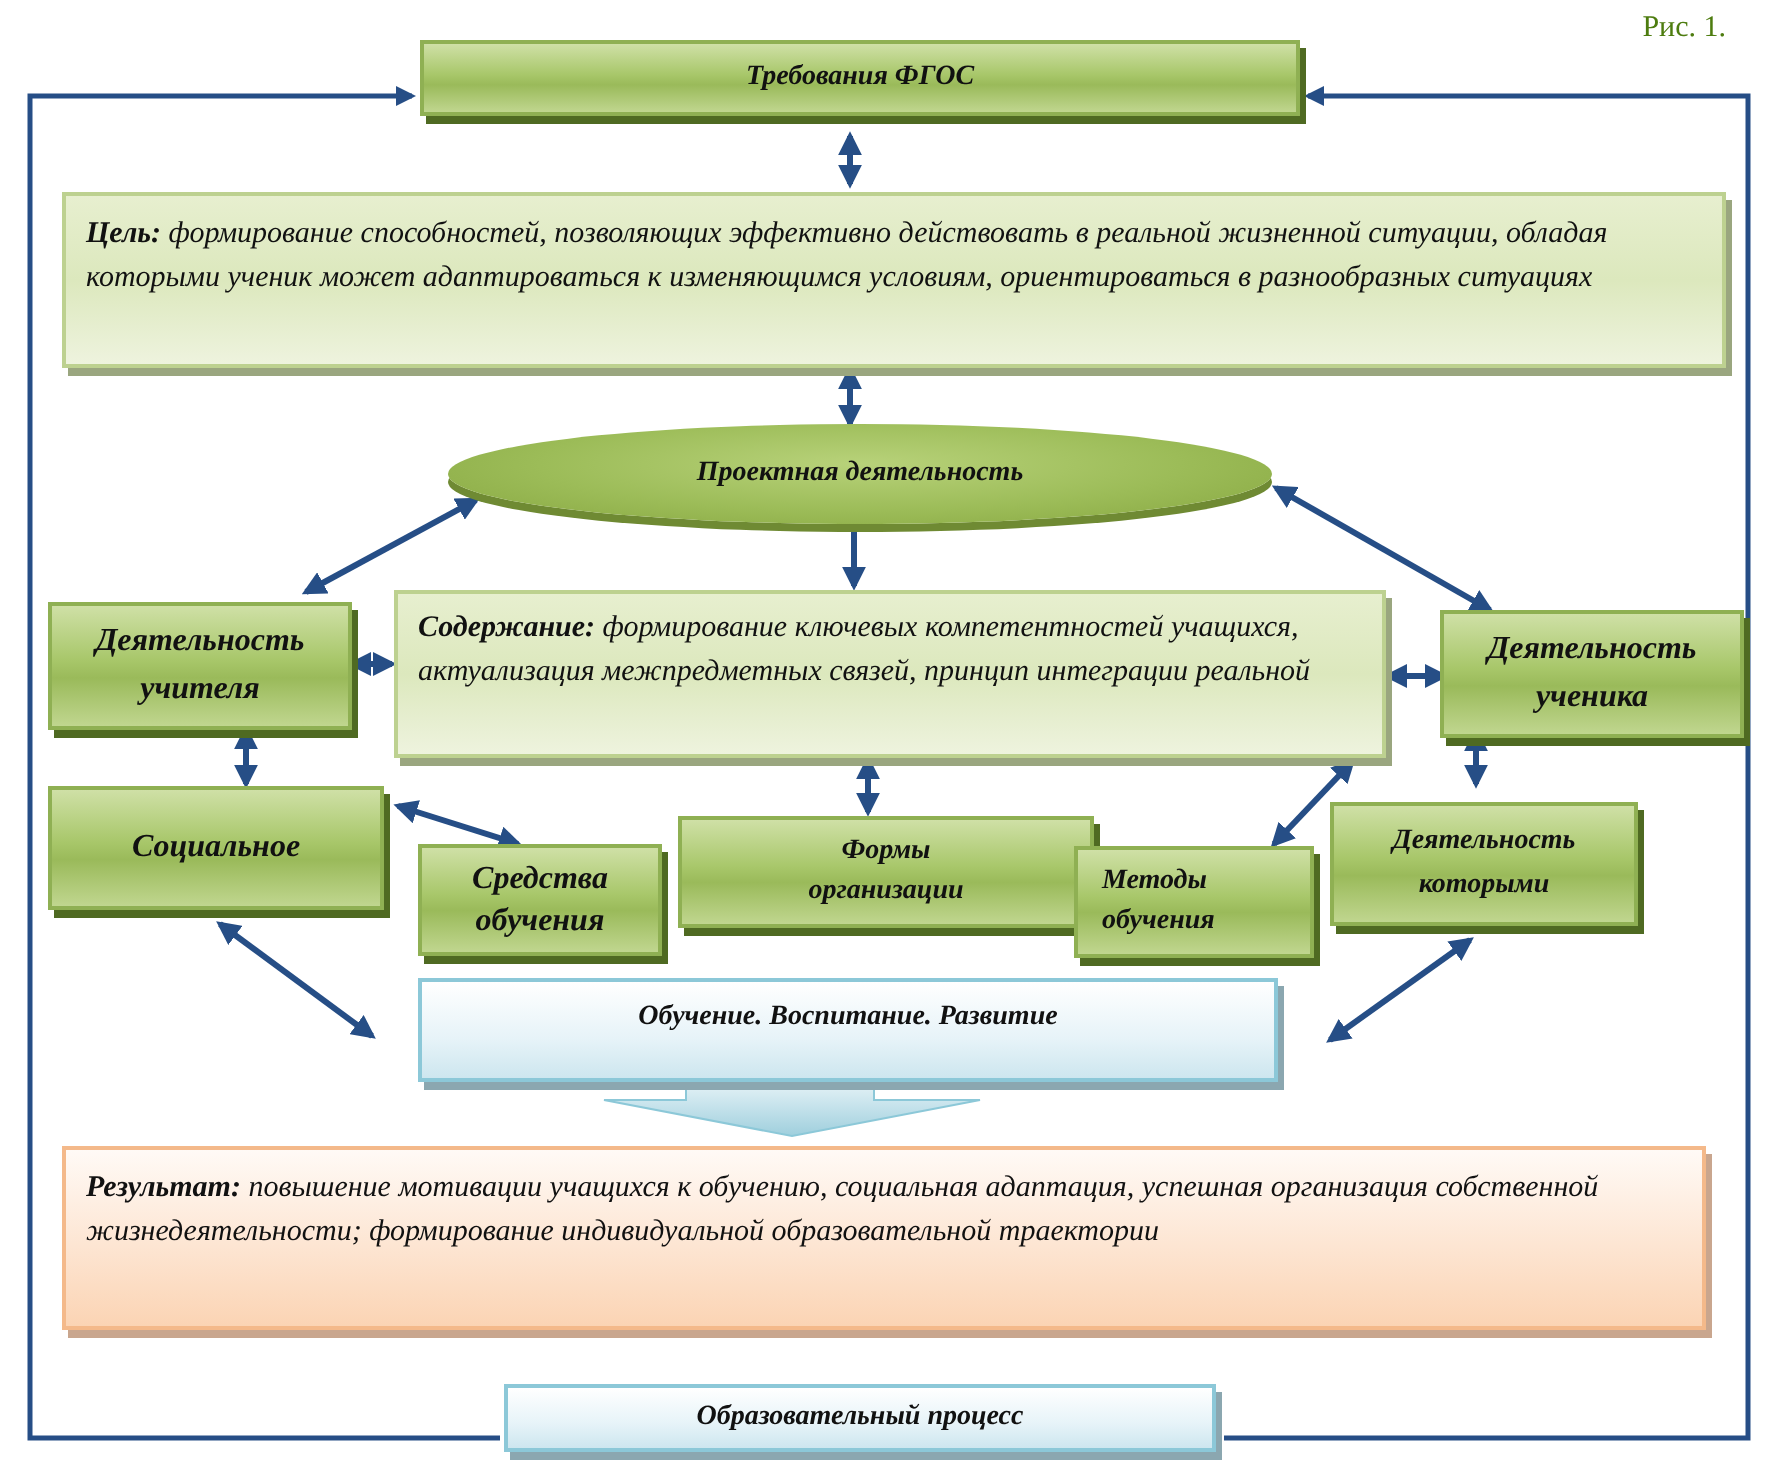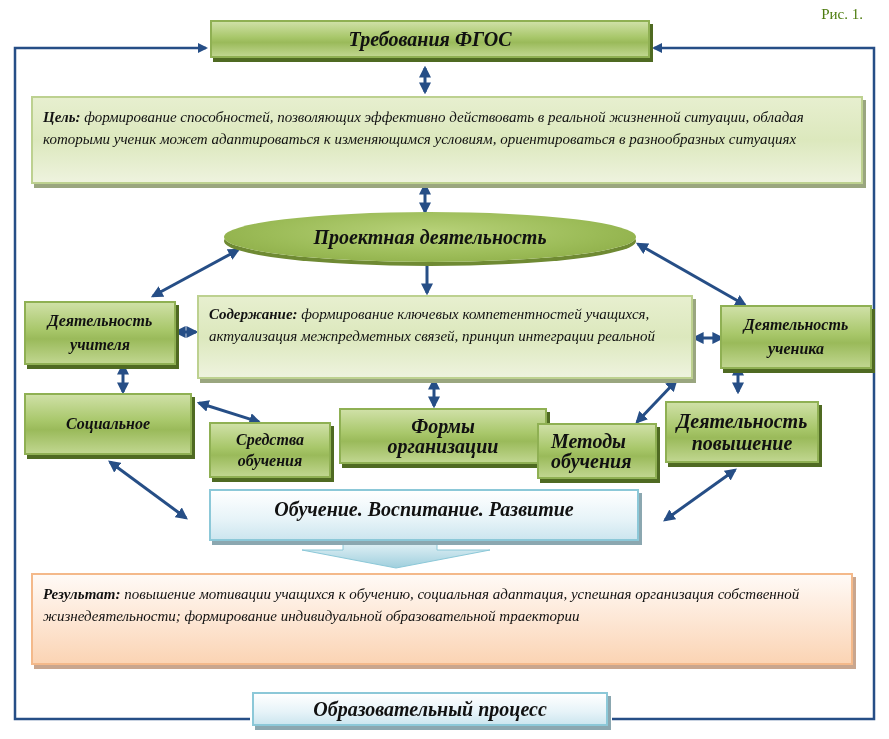--- a/index.html
+++ b/index.html
@@ -14,21 +14,21 @@
                  border: 2px solid #bdd190; box-shadow: 3px 4px 0 #9aa67f; }
   .blue-light { background: linear-gradient(180deg, #ffffff 0%, #e6f3f8 60%, #cde6ef 100%);
                 border: 2px solid #8cc8d8; box-shadow: 3px 4px 0 #8ba7b0; }
   .peach { background: linear-gradient(180deg, #fffaf6 0%, #fde5d2 55%, #fbd4b4 100%);
            border: 2px solid #f4b98a; box-shadow: 3px 4px 0 #c9a68e; }
 
   .center-text { display: flex; align-items: center; justify-content: center; text-align: center;
                  font-style: italic; font-weight: bold; color: #111; }
   .box-text { font-style: italic; color: #111; font-size: 15px; line-height: 22px; padding: 6px 10px; }
   .box-text b { font-style: italic; }
-  .title-sm { font-size: 20px; line-height: 22px; }
+  .title-sm { font-size: 14px; line-height: 22px; }
   .title-md { font-size: 16px; line-height: 24px; }
 
   .ellipse { border-radius: 50%;
              background: radial-gradient(ellipse at 50% 40%, #b8d27a 0%, #9cbc58 55%, #86a63f 100%);
              box-shadow: 0 4px 0 #6f8a33; }
 
   svg.arrows { position: absolute; left: 0; top: 0; }
 </style>
 </head>
 <body>
@@ -112,21 +112,21 @@
   <span>организации</span>
 </div>
 
 <div class="abs green center-text title-sm" style="left:537px;top:423px;width:120px;height:56px;flex-direction:column;align-items:flex-start;padding-left:12px;line-height:20px;">
   <span>Методы</span>
   <span>обучения</span>
 </div>
 
 <div class="abs green center-text title-sm" style="left:665px;top:401px;width:154px;height:62px;flex-direction:column;">
   <span>Деятельность</span>
-  <span>повышение</span>
+  <span>которыми</span>
 </div>
 
 <div class="abs blue-light center-text title-sm" style="left:209px;top:489px;width:430px;height:52px;align-items:flex-start;padding-top:7px;">
   <span>Обучение. Воспитание. Развитие</span>
 </div>
 
 <div class="abs peach box-text" style="left:31px;top:573px;width:822px;height:92px;padding-top:8px;">
   <b>Результат:</b><span> повышение  мотивации учащихся к обучению, социальная адаптация, успешная организация  собственной  жизнедеятельности;  формирование  индивидуальной  образовательной траектории</span>
 </div>
 

